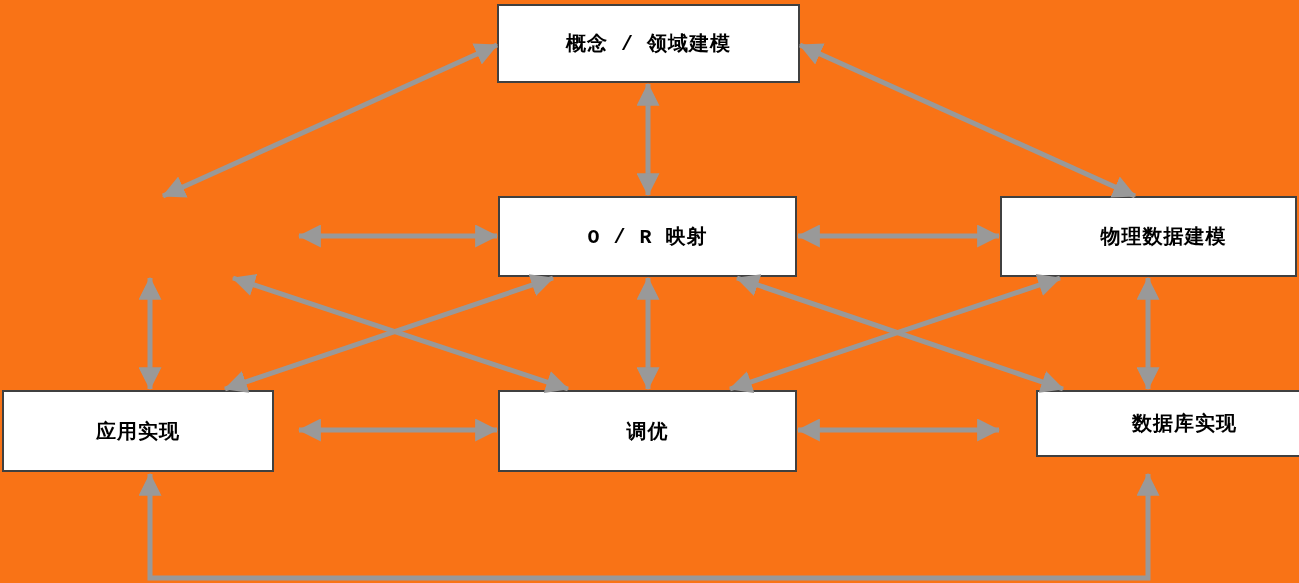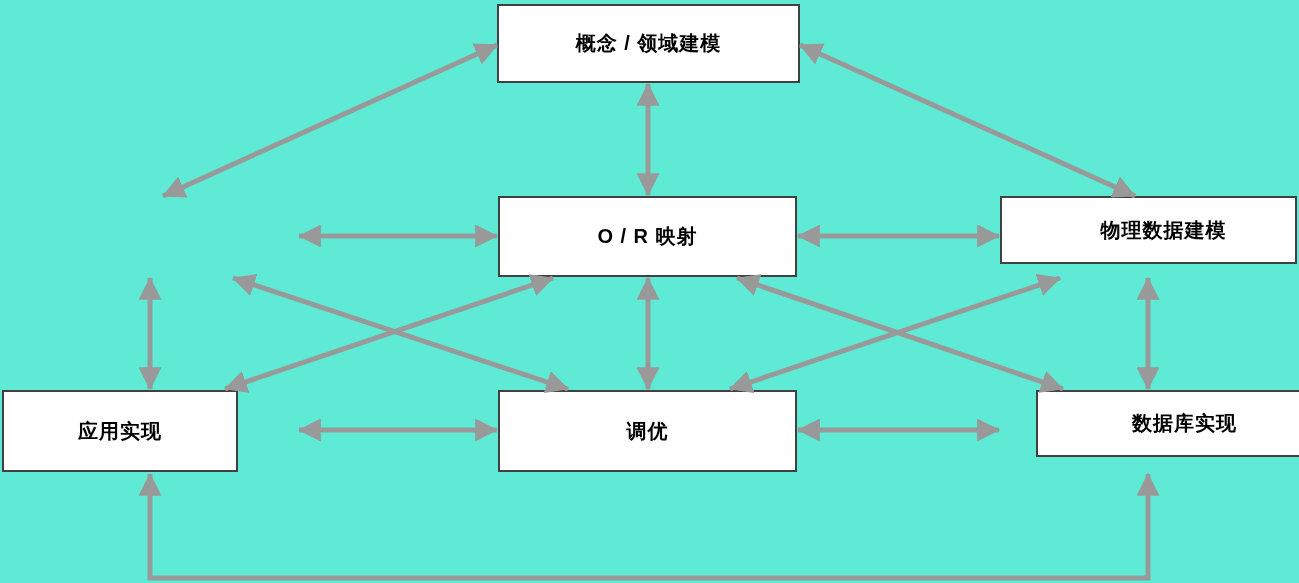--- a/index.html
+++ b/index.html
@@ -1,22 +1,22 @@
 <!DOCTYPE html>
 <html><head>
 <meta charset="utf-8">
 <style>
   html, body { margin: 0; padding: 0; background: #ffffff; }
   .canvas {
     position: relative;
     width: 1299px;
     height: 583px;
-    background: #5eead4;
+    background: #f97316;
     overflow: hidden;
-    font-family: Liberation Sans, sans-serif;
+    font-family: Liberation Mono, monospace;
   }
   .node {
     position: absolute;
     box-sizing: border-box;
     background: #ffffff;
     border: 2px solid #404040;
     display: flex;
     align-items: center;
     justify-content: center;
     z-index: 2;
@@ -24,22 +24,22 @@
   .node span {
     font-size: 20px;
     font-weight: bold;
     color: #000000;
     letter-spacing: 1px;
     white-space: nowrap;
   }
   #node-concept  { left: 497px;  top: 4px;   width: 303px; height: 79px; }
   #node-object   { left: 2px;    top: 196px; width: 296px; height: 81px; }
   #node-or       { left: 498px;  top: 196px; width: 299px; height: 81px; }
-  #node-physical { left: 1000px; top: 196px; width: 297px; height: 68px; padding-left: 30px; }
-  #node-app      { left: 2px;    top: 390px; width: 236px; height: 82px; }
+  #node-physical { left: 1000px; top: 196px; width: 297px; height: 81px; padding-left: 30px; }
+  #node-app      { left: 2px;    top: 390px; width: 272px; height: 82px; }
   #node-tuning   { left: 498px;  top: 390px; width: 299px; height: 82px; align-items: center; }
   #node-db       { left: 1036px; top: 390px; width: 297px; height: 67px; }
   .edges-layer {
     position: absolute;
     left: 0; top: 0;
     width: 1299px;
     height: 583px;
     z-index: 3;
     pointer-events: none;
   }

